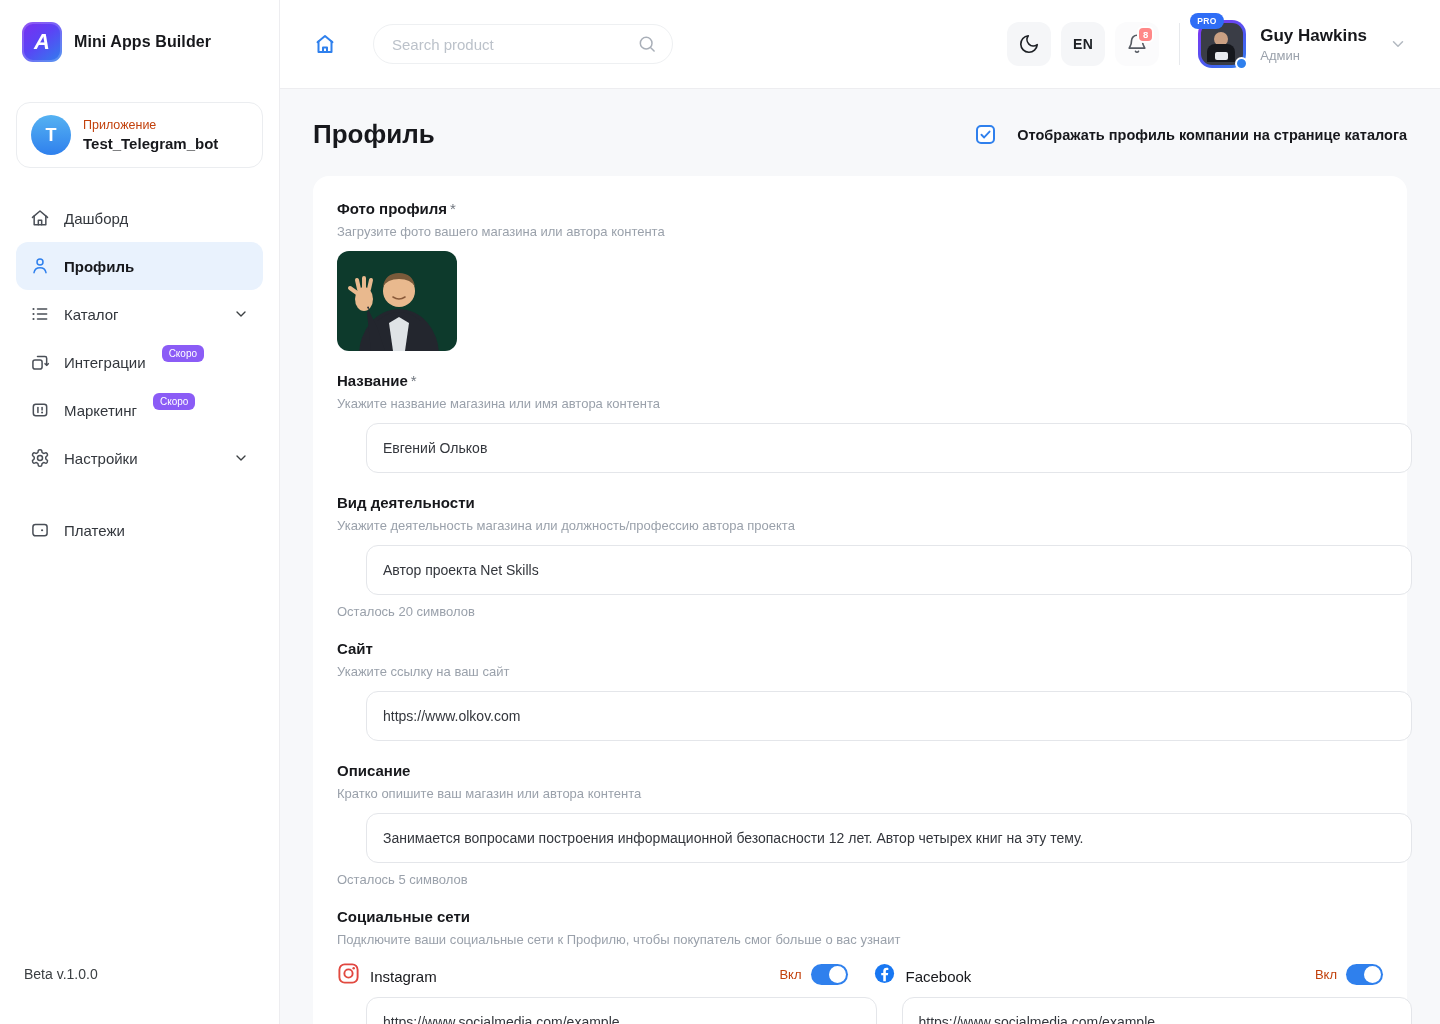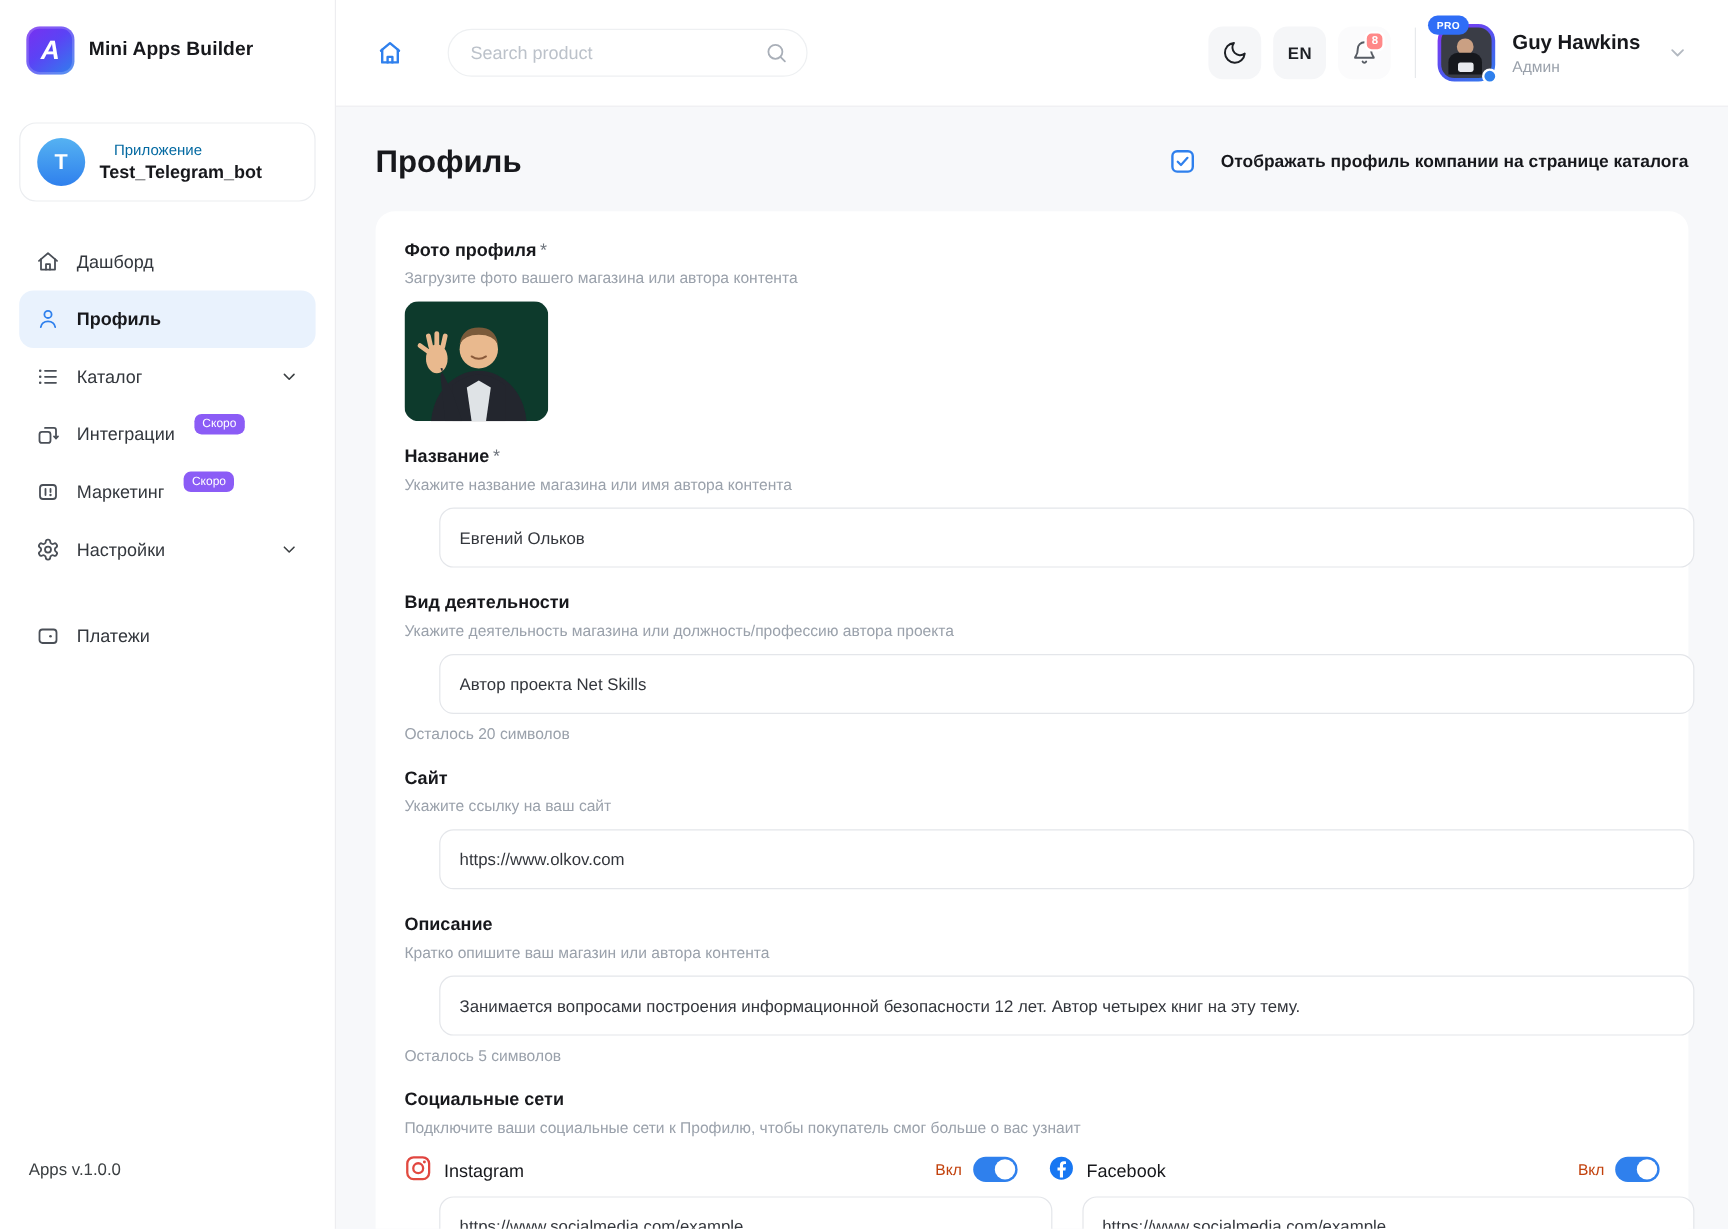--- a/index.html
+++ b/index.html
@@ -15,21 +15,21 @@
     display:flex; align-items:center; justify-content:center;
     color:#fff; font-size:22px; font-weight:bold; font-style:italic;
     box-shadow:inset 0 0 0 2px rgba(255,255,255,.18); }
   .logo-title { font-size:16px; font-weight:bold; letter-spacing:.1px; }
   .app-card { margin:30px 16px 0; border:1px solid #ebedf0; border-radius:14px;
     padding:12px 14px; display:flex; align-items:center; gap:12px; cursor:pointer; background:#fff; }
   .app-avatar { width:40px; height:40px; border-radius:50%; flex:none;
     background:linear-gradient(180deg,#55b2f2,#2f80ed);
     display:flex; align-items:center; justify-content:center;
     color:#fff; font-size:18px; font-weight:bold; }
-  .app-label { font-size:12.5px; color:#0369a1; margin-bottom:3px;margin-left:12px; }
+  .app-label { font-size:12.5px; color:#c2410c; margin-bottom:3px; }
   .app-name { font-size:15px; font-weight:bold; }
 
   .nav { margin:26px 16px 0; }
   .nav-item { display:flex; align-items:center; gap:14px; height:48px; padding:0 14px;
     border-radius:12px; color:#33373d; cursor:pointer; position:relative; }
   .nav-item svg { flex:none; }
   .nav-icon { display:flex; color:#4a4f57; }
   .nav-label { font-size:15px; }
   .nav-item.active { background:#e9f2fd; }
   .nav-item.active .nav-icon { color:#2f80ed; }
@@ -220,21 +220,21 @@
       <span class="nav-icon">
         <svg width="20" height="20" viewBox="0 0 24 24" fill="none" stroke="currentColor" stroke-width="1.8" stroke-linecap="round" stroke-linejoin="round">
             <rect x="3.5" y="5.5" width="17" height="13.5" rx="3"></rect>
             <path d="M14.5 12.3h.01" stroke-width="2.6"></path>
           </svg>
       </span>
       <span class="nav-label">Платежи</span>
     </div>
   </nav>
 
-  <div class="version">Apps v.1.0.0</div>
+  <div class="version">Beta v.1.0.0</div>
 </aside>
 
 <header class="header">
   <div class="home-btn">
     <svg width="24" height="24" viewBox="0 0 24 24" fill="none" stroke="currentColor" stroke-width="2" stroke-linecap="round" stroke-linejoin="round">
         <path d="M4.5 10.2 12 4l7.5 6.2"></path>
         <path d="M5.5 9.4V20h13V9.4"></path>
         <path d="M10 20v-4.6h4V20"></path>
       </svg>
   </div>

